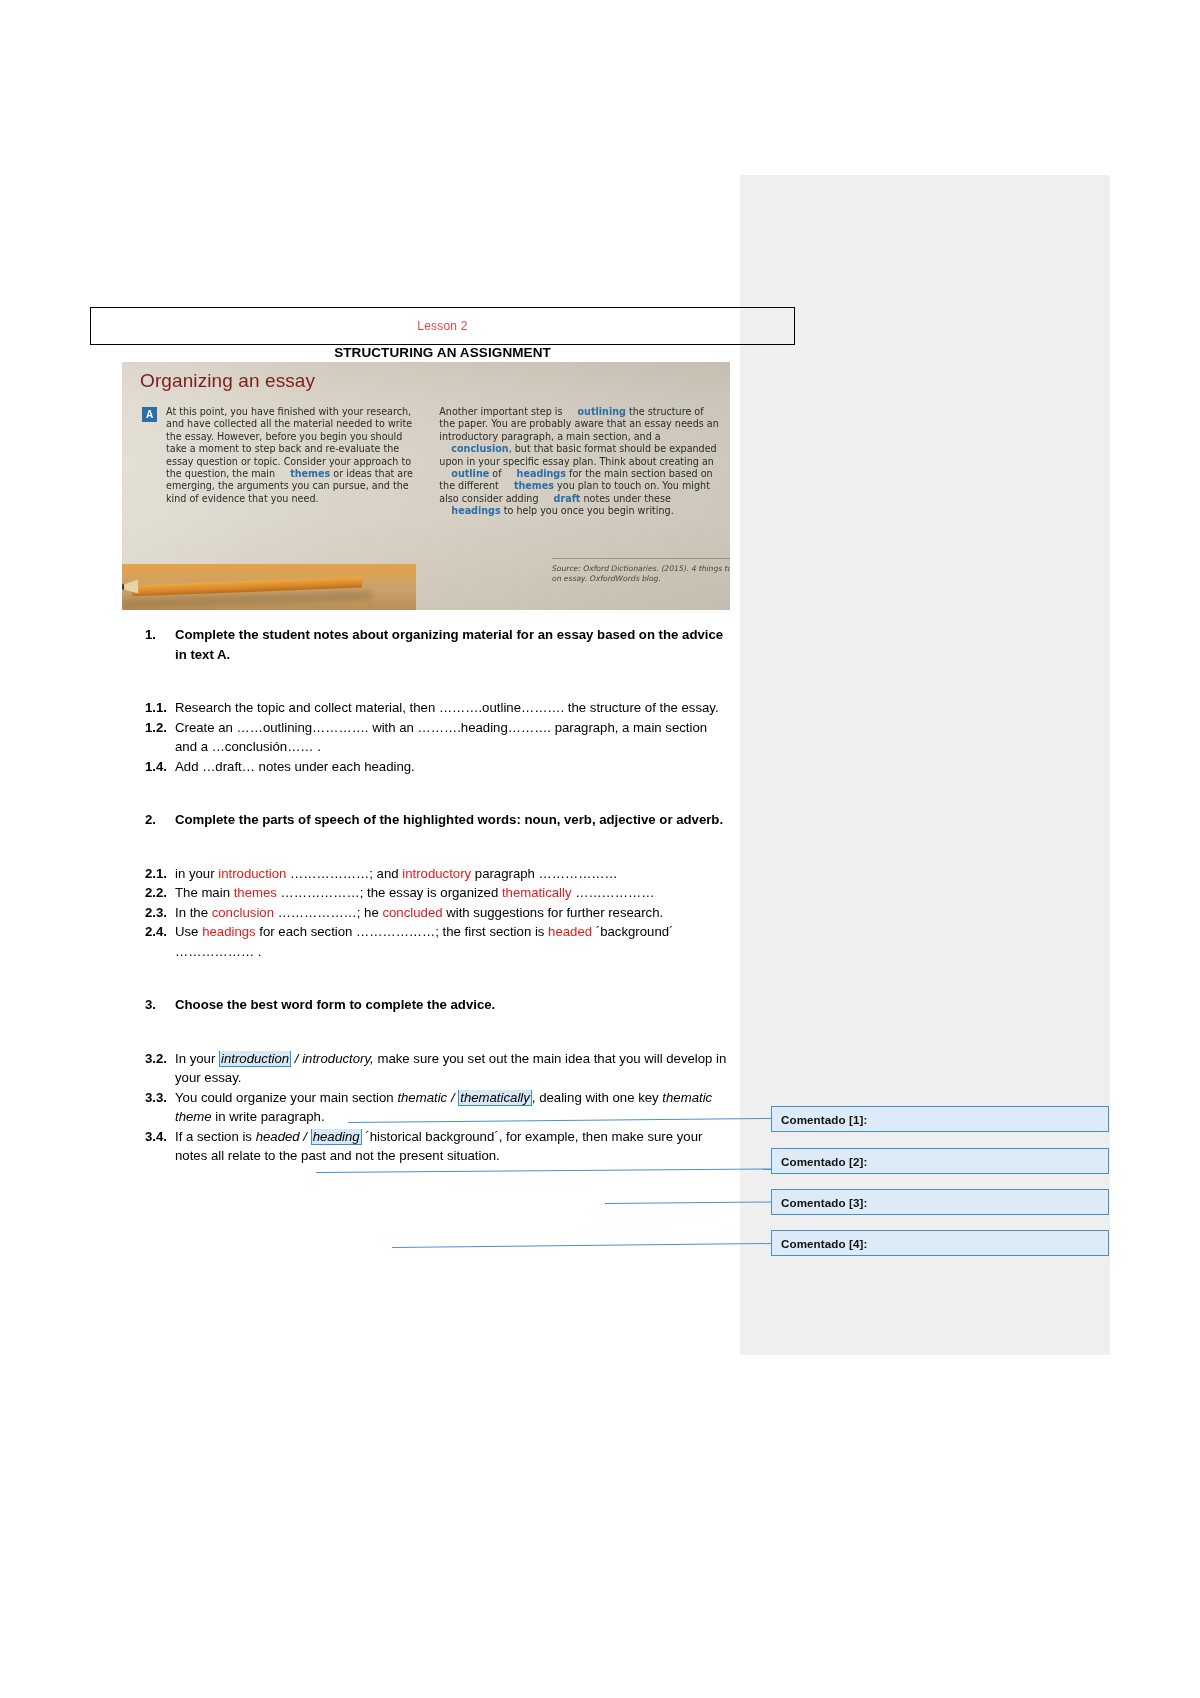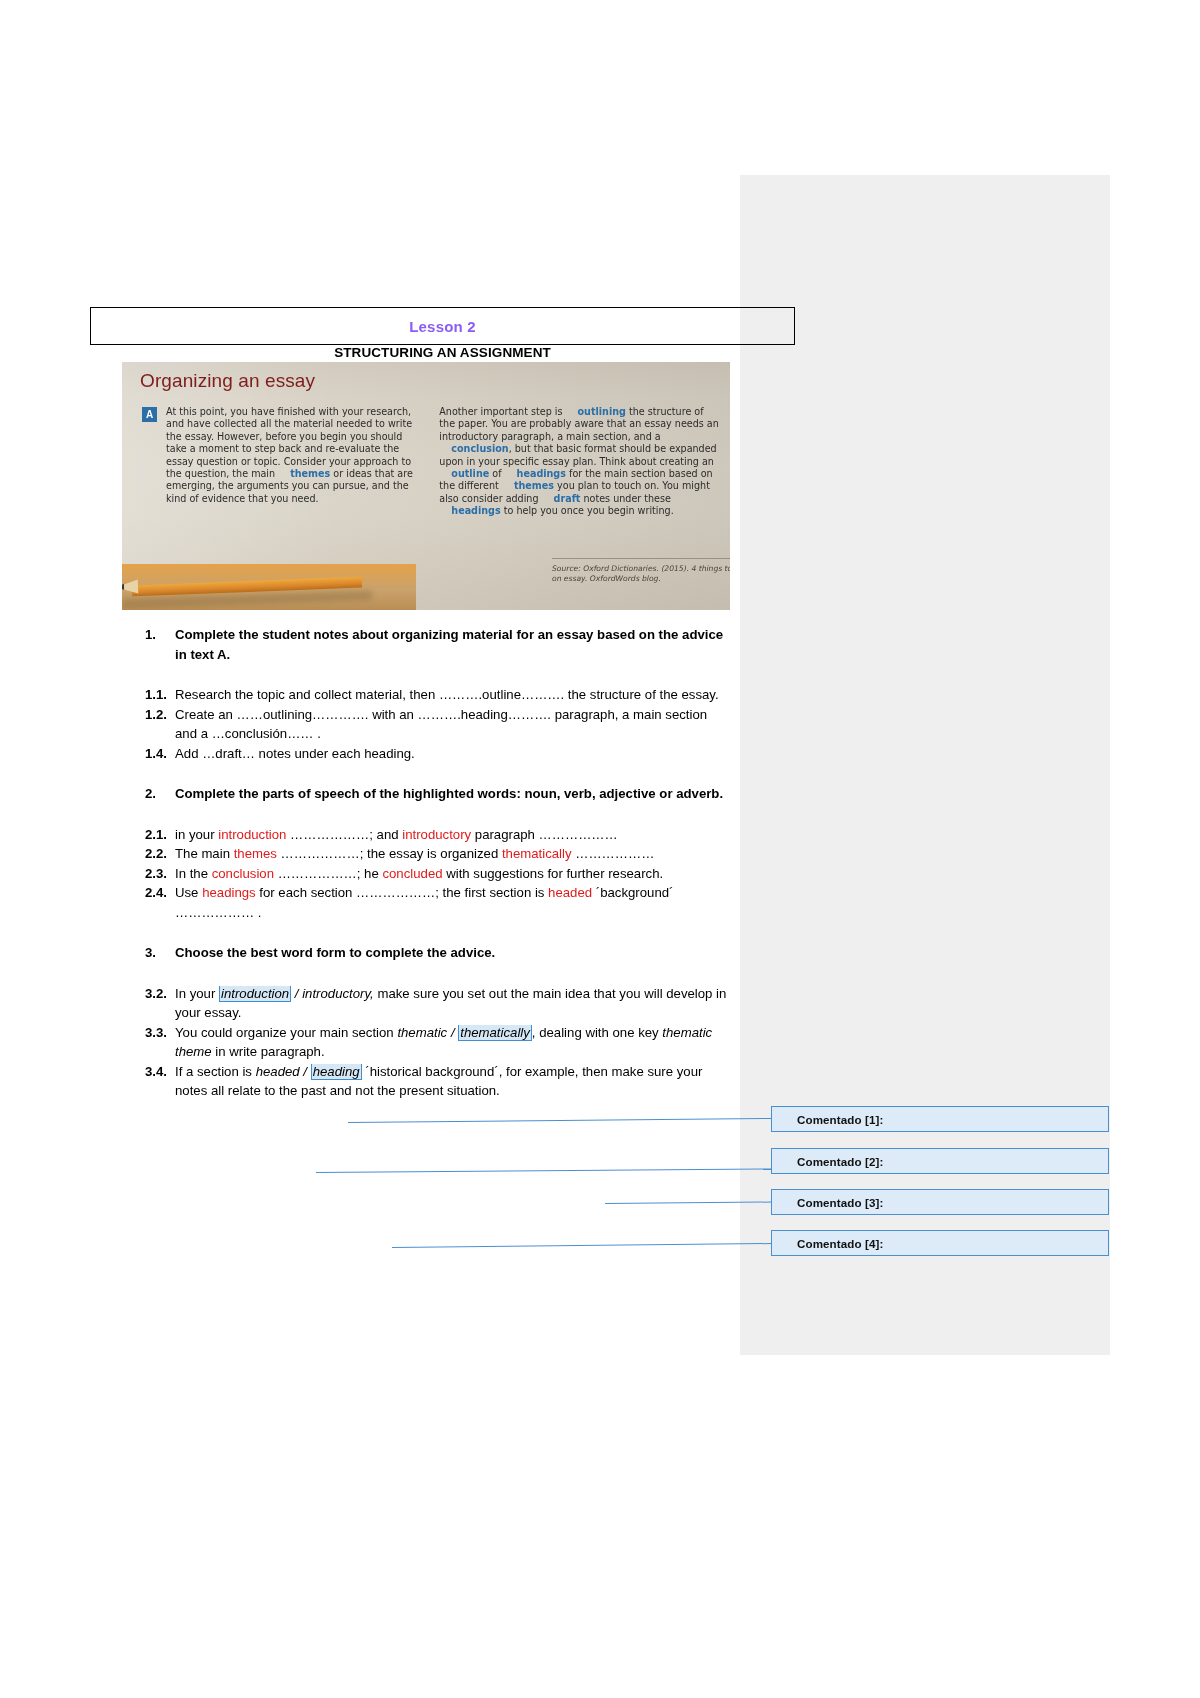--- a/index.html
+++ b/index.html
@@ -17,21 +17,21 @@
     background:#efefef;
   }
 
   
   .lesson-box{
     position:absolute;left:90px;top:307px;width:705px;height:38px;
     border:1.6px solid #000;box-sizing:border-box;
     display:flex;align-items:center;justify-content:center;
   }
   .lesson-box .lbl{
-    font-size:15px;font-weight:bold;color:#8b5cf6;letter-spacing:.2px;
+    font-size:12px;font-weight:normal;color:#ef4444;letter-spacing:.2px;
   }
   .doc-title{
     position:absolute;left:90px;top:345px;width:705px;
     text-align:center;font-size:13.5px;font-weight:bold;color:#000;
     letter-spacing:.1px;
   }
 
   
   .figure{
     position:absolute;left:122px;top:362px;width:608px;height:248px;
@@ -107,41 +107,41 @@
     display:flex;gap:0;font-size:13.2px;font-weight:bold;line-height:19.5px;
     margin-top:0;
   }
   .q-head .num{width:30px;flex:0 0 30px;}
   .q-head .txt{flex:1;}
   .sub{
     display:flex;font-size:13.2px;line-height:19.5px;
   }
   .sub .num{width:30px;flex:0 0 30px;font-weight:bold;}
   .sub .txt{flex:1;}
-  .gap{margin-top:21px;}
+  .gap{margin-top:34px;}
   .red{color:#e01b1b;}
   .it{font-style:italic;}
 
   
   .anchor{
     background:#d6e7f5;
     border-left:1.4px solid #3f8fd0;
     border-right:1.4px solid #3f8fd0;
     border-bottom:1.4px solid #3f8fd0;
     font-style:italic;
     padding:0 1px;
     position:relative;
   }
 
   
   .comment{
     position:absolute;height:26px;box-sizing:border-box;
     background:#ddeaf7;border:1.3px solid #4a90cf;
     display:flex;align-items:center;
-    padding-left:25px;
+    padding-left:9px;
   }
   .comment .ctxt{
     font-size:11.6px;font-weight:bold;color:#111;letter-spacing:.1px;
   }
   .leader{
     position:absolute;height:1.3px;background:#4a90cf;transform-origin:left center;
   }
 </style>
 </head>
 <body>

